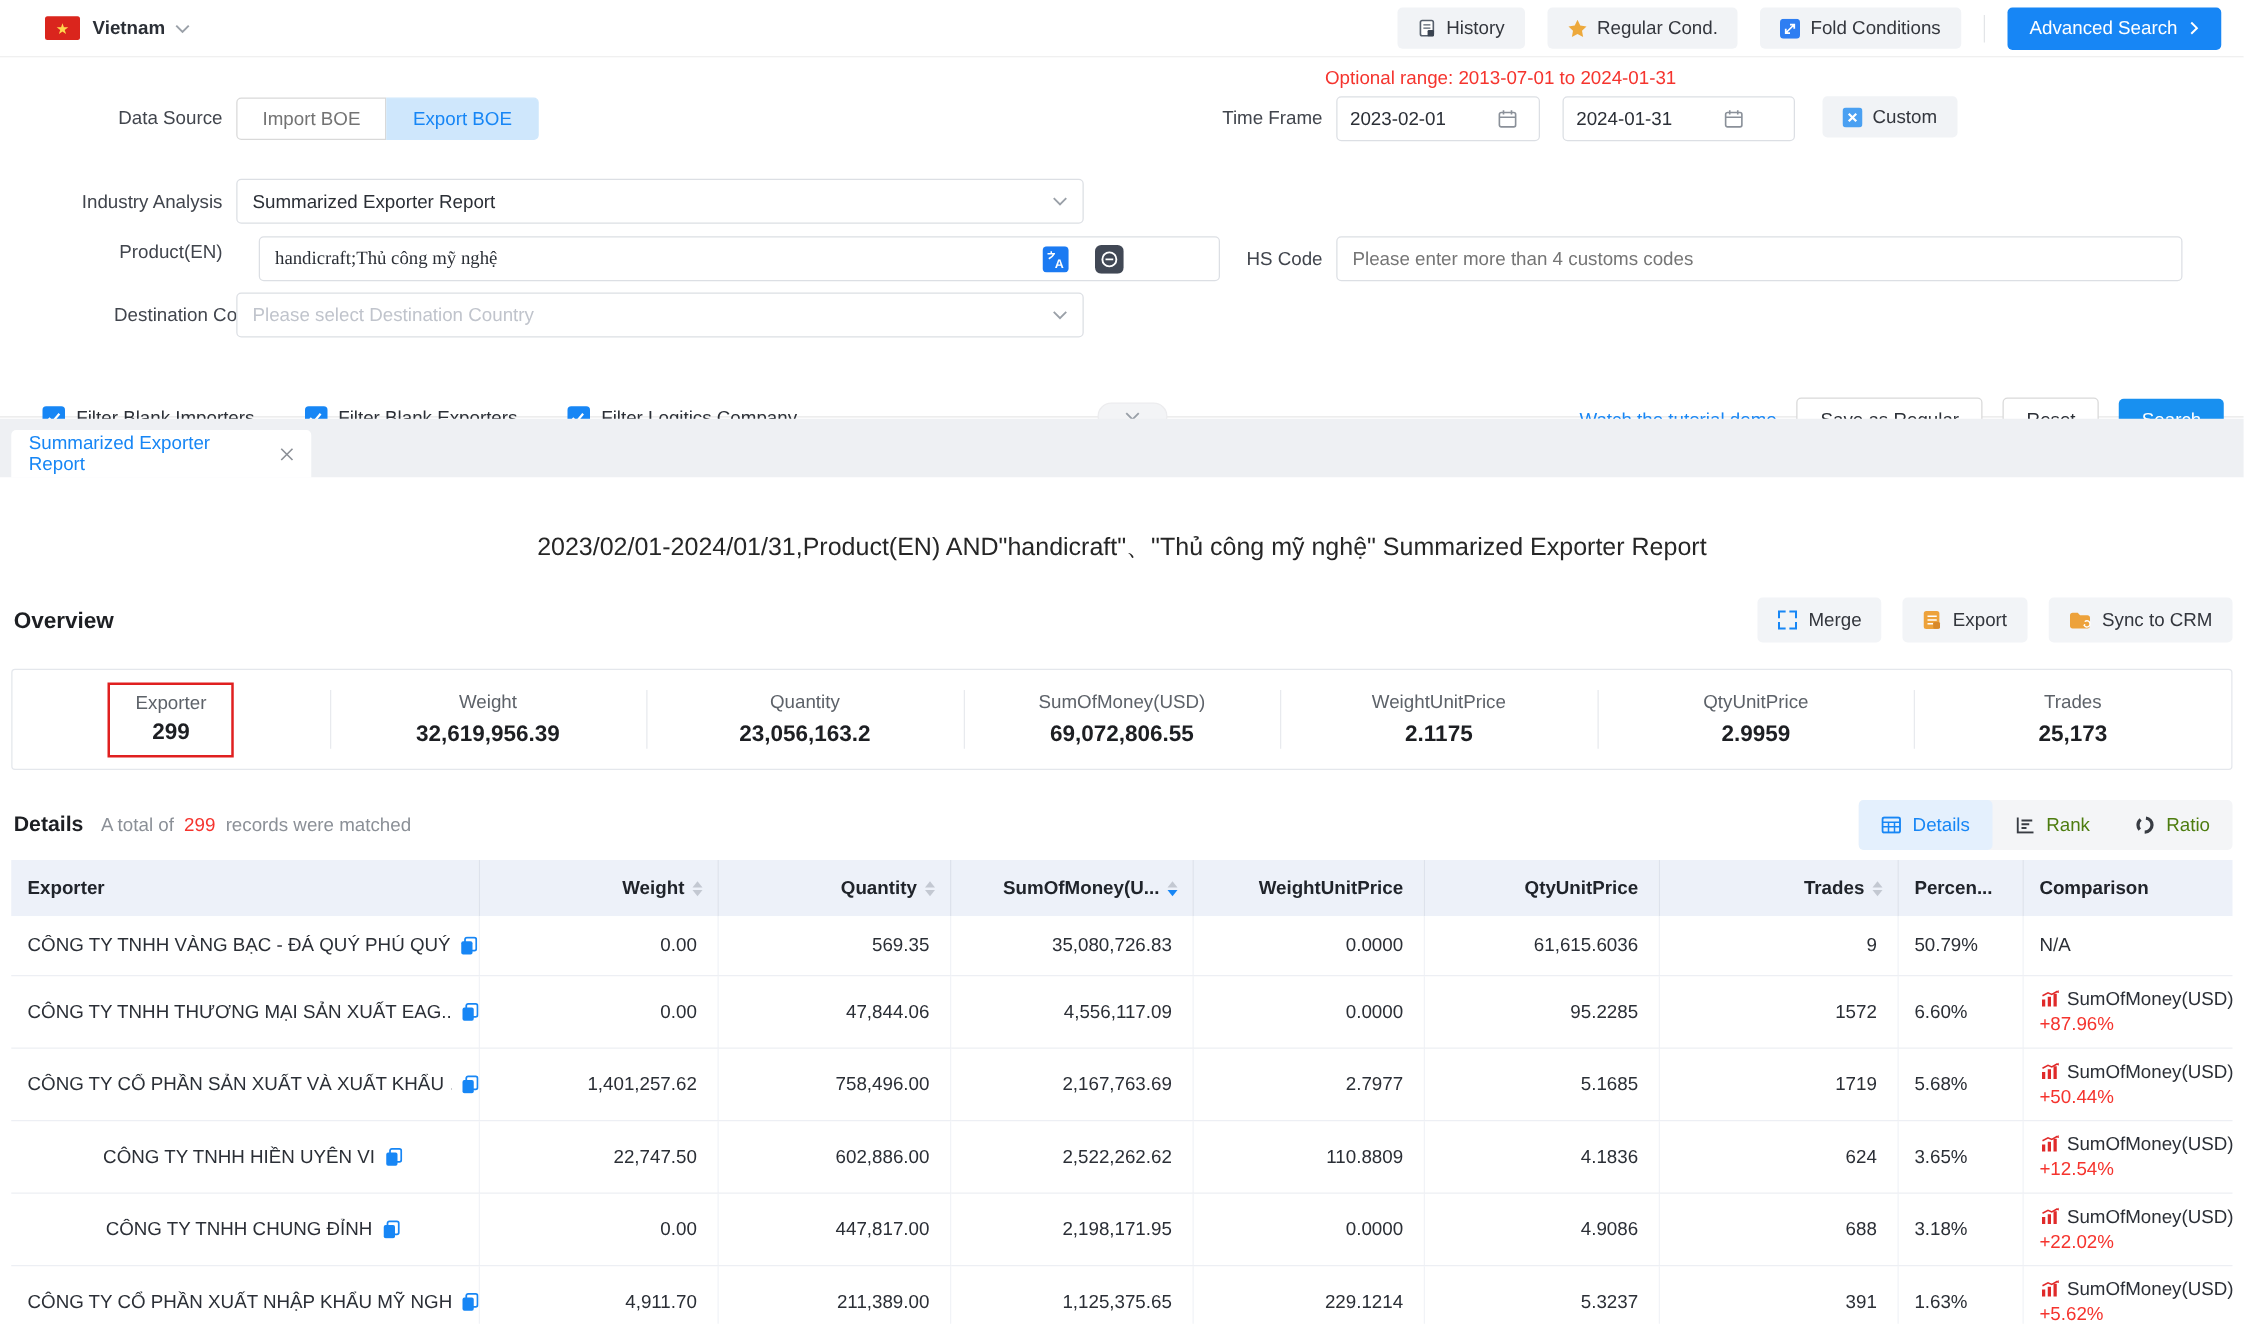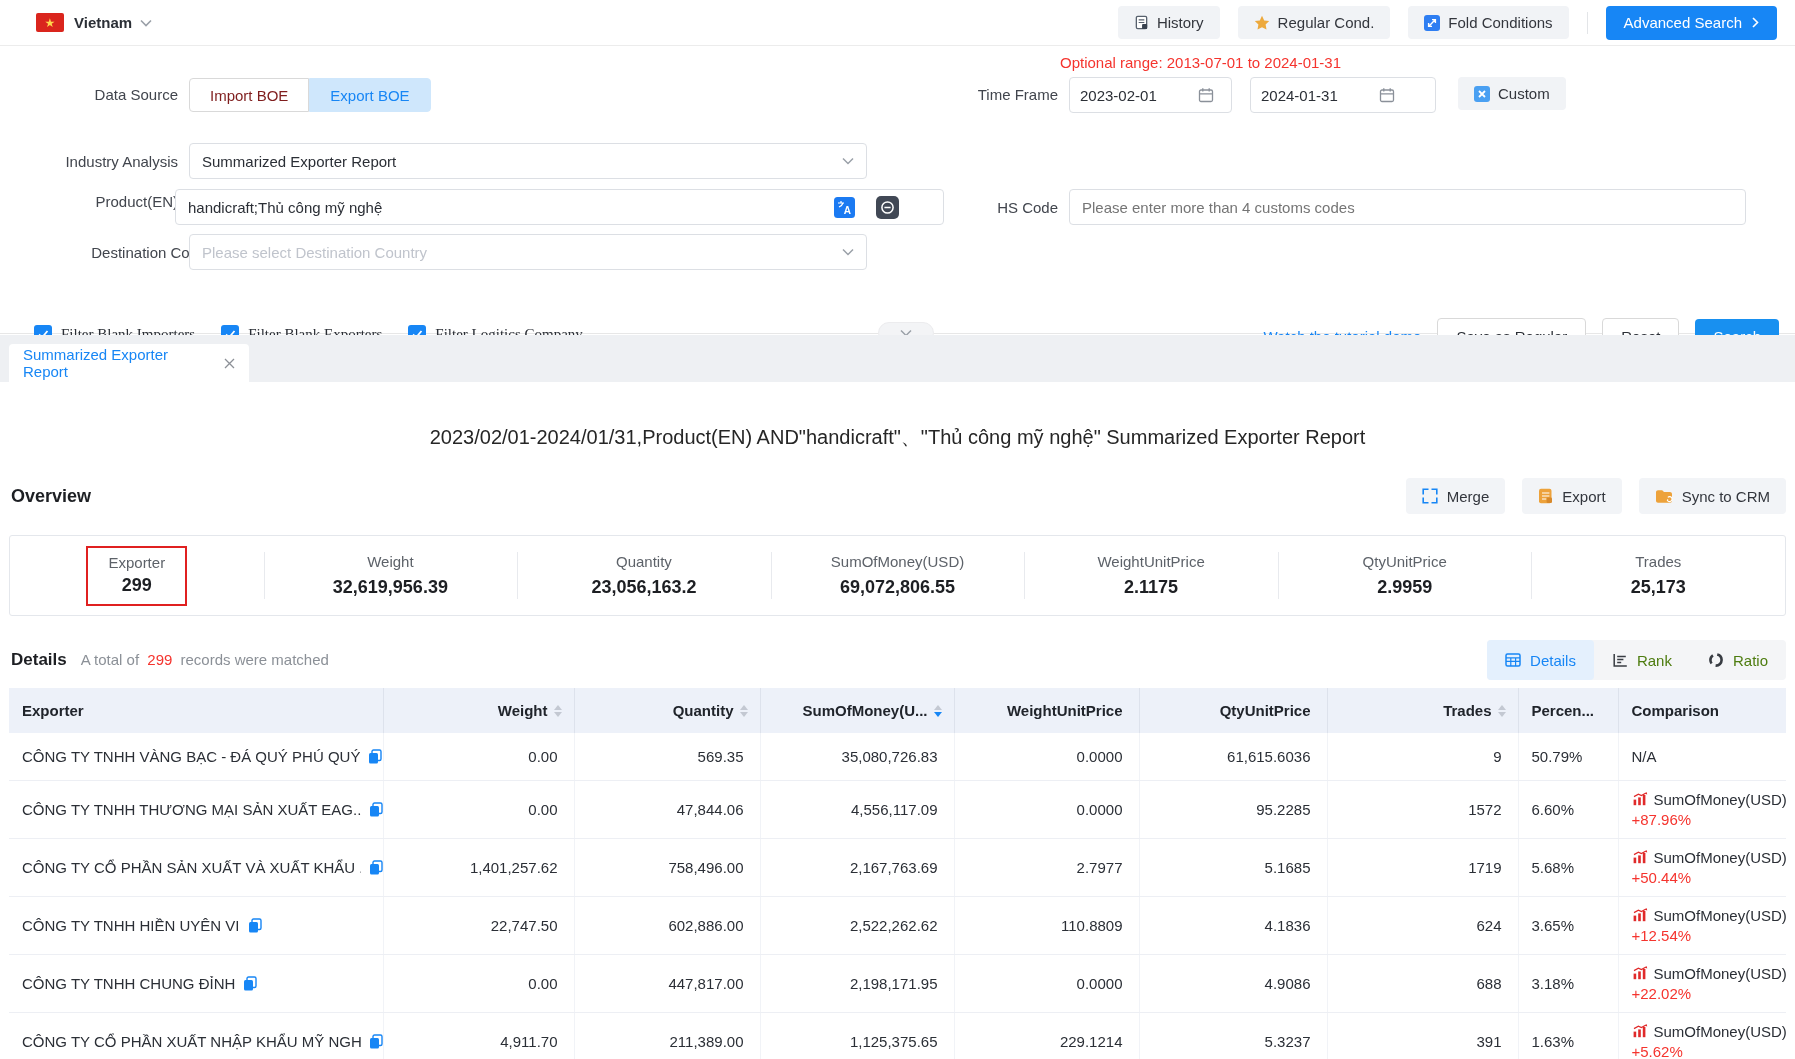--- a/index.html
+++ b/index.html
@@ -24,31 +24,31 @@
     font-family:inherit; }
 
   
   .form { position:absolute; top:46px; left:0; right:0; height:288px; background:#fff;
     border-bottom:1px solid #e7e7e7; }
   .opt-range { position:absolute; left:1060px; top:8px; font-size:15px; color:#f5342e; }
   .f-label { position:absolute; font-size:15px; color:#41454d; text-align:right; width:178px; left:0; }
   .f-label2 { position:absolute; font-size:15px; color:#41454d; text-align:right; width:140px; left:918px; }
   .seg { position:absolute; left:189px; top:32px; display:flex; }
   .seg-btn { height:34px; padding:0 20px; font-size:15px; display:flex; align-items:center; cursor:pointer; }
-  .seg-off { background:#fff; border:1px solid #d9d9d9; border-radius:4px 0 0 4px; color:#7f1d1d; }
+  .seg-off { background:#fff; border:1px solid #d9d9d9; border-radius:4px 0 0 4px; color:#737373; }
   .seg-on { background:#cfe7fc; border:1px solid #cfe7fc; border-radius:0 4px 4px 0; color:#1786f5; }
   .inp, .sel { position:absolute; height:36px; border:1px solid #dcdfe4; border-radius:4px;
     background:#fff; font-size:15px; color:#2b2f36; padding:0 12px; font-family:inherit; }
   .sel { display:flex; align-items:center; justify-content:space-between; }
   .placeholder { color:#c0c4cc; }
   .date-wrap { position:absolute; height:36px; border:1px solid #dcdfe4; border-radius:4px; background:#fff;
     display:flex; align-items:center; padding:0 10px; gap:8px; }
   .date-wrap input { border:none; outline:none; width:110px; font-size:15px; color:#2b2f36;
     font-family:inherit; background:transparent; }
-  .chk-row { position:absolute; top:279px; left:34px; display:flex; gap:26px; align-items:flex-start;font-family:Liberation Serif, serif; }
+  .chk-row { position:absolute; top:279px; left:34px; display:flex; gap:40px; align-items:flex-start; }
   .chk-item { display:flex; align-items:center; gap:9px; cursor:pointer; }
   .chk-box { width:18px; height:18px; background:#1786f5; border-radius:3px; display:flex;
     align-items:center; justify-content:center; }
   .chk-label { font-size:15px; color:#2b2f36; }
   .collapse-pill { position:absolute; left:878px; top:276px; width:56px; height:22px; border-radius:11px;
     background:#f3f4f6; border:1px solid #ececee; display:flex; align-items:center; justify-content:center; cursor:pointer; }
   .form-actions { position:absolute; top:272px; right:16px; display:flex; align-items:center; gap:16px; }
   .link { font-size:15px; color:#1786f5; cursor:pointer; }
   .btn-plain { height:36px; background:#fff; border:1px solid #d9d9d9; border-radius:4px; padding:0 18px;
     font-size:15px; color:#2b2f36; cursor:pointer; font-family:inherit; }
@@ -97,21 +97,21 @@
   .grid tr.rn td { height:58px; }
   .cl { text-align:left; padding-left:13px; }
   .cr { text-align:right; padding-right:16px; }
   .th-flex { display:flex; align-items:center; justify-content:flex-end; gap:6px; padding-right:12px; }
   .sorters { display:inline-flex; flex-direction:column; gap:2px; }
   .car-up { width:0; height:0; border-left:4px solid transparent; border-right:4px solid transparent;
     border-bottom:5px solid #c3c8d2; }
   .car-down { width:0; height:0; border-left:4px solid transparent; border-right:4px solid transparent;
     border-top:5px solid #c3c8d2; }
   .car-active { border-top-color:#1786f5; }
-  .co-name { display:flex; align-items:center; gap:8px; }
+  .co-name { display:flex; align-items:center; gap:8px;justify-content:center; }
   .co-text { white-space:nowrap; overflow:hidden; }
   .cmp-line1 { display:flex; align-items:center; gap:6px; }
   .cmp-line2 { color:#f5342e; margin-top:3px; }
   svg { display:block; }
 </style>
 </head>
 <body>
 
 <div class="page">
 
@@ -205,21 +205,21 @@
     <div class="sel" style="left:189px; top:97px; width:678px;">
       <span>Summarized Exporter Report</span>
       <span>
         <svg width="12" height="8" viewBox="0 0 12 8">
             <path d="M1 1.5l5 5 5-5" stroke="#9aa0a8" stroke-width="1.5" fill="none"></path>
           </svg>
       </span>
     </div>
 
     <div class="f-label" style="top:147px;">Product(EN)</div>
-    <input class="inp" style="left: 175px; top: 143px; width: 769px; padding-right: 40px;" value="handicraft;Thủ công mỹ nghệ">
+    <input class="inp" style="left: 207px; top: 143px; width: 769px; padding-right: 40px; font-family: Liberation Serif, serif;" value="handicraft;Thủ công mỹ nghệ">
     <span class="icon-sq" style="left:834px; top:151px;">
       <svg width="21" height="21" viewBox="0 0 21 21">
           <rect width="21" height="21" rx="3.5" fill="#1b7af2"></rect>
           <path d="M4 6h6M7 4v2M5 10c1.8-.8 3.6-2.6 4-4" stroke="#fff" stroke-width="1.2" fill="none"></path>
           <text x="13.4" y="17" font-size="10" font-weight="bold" fill="#fff" text-anchor="middle" font-family="inherit">A</text>
         </svg>
     </span>
     <span class="icon-sq" style="left:876px; top:150px;">
       <svg width="23" height="23" viewBox="0 0 23 23">
           <rect width="23" height="23" rx="5" fill="#414855"></rect>

